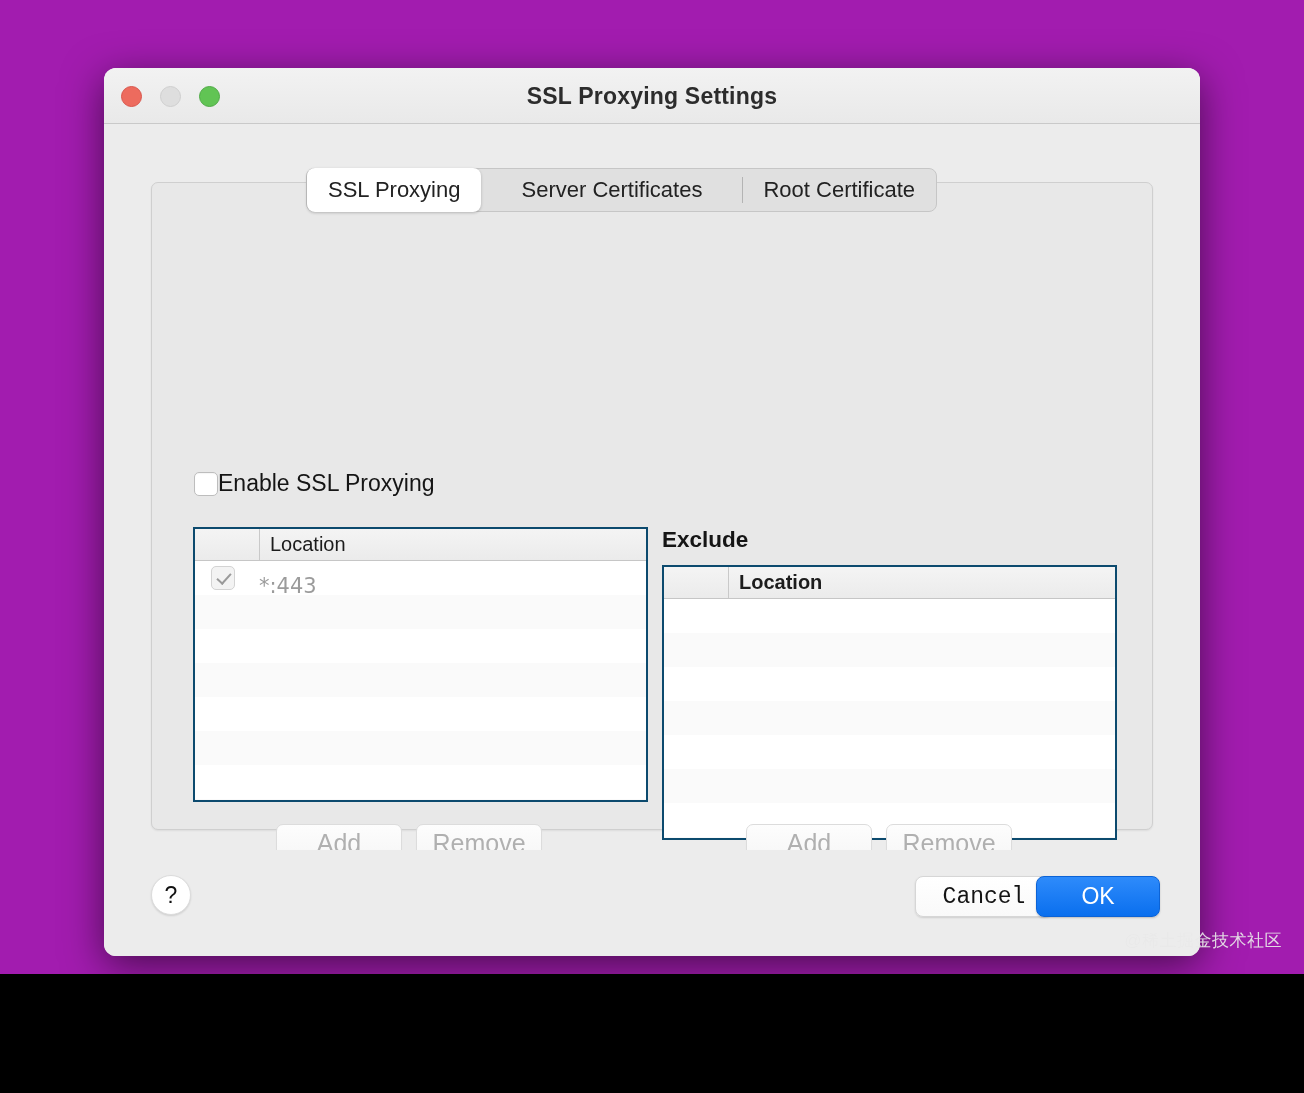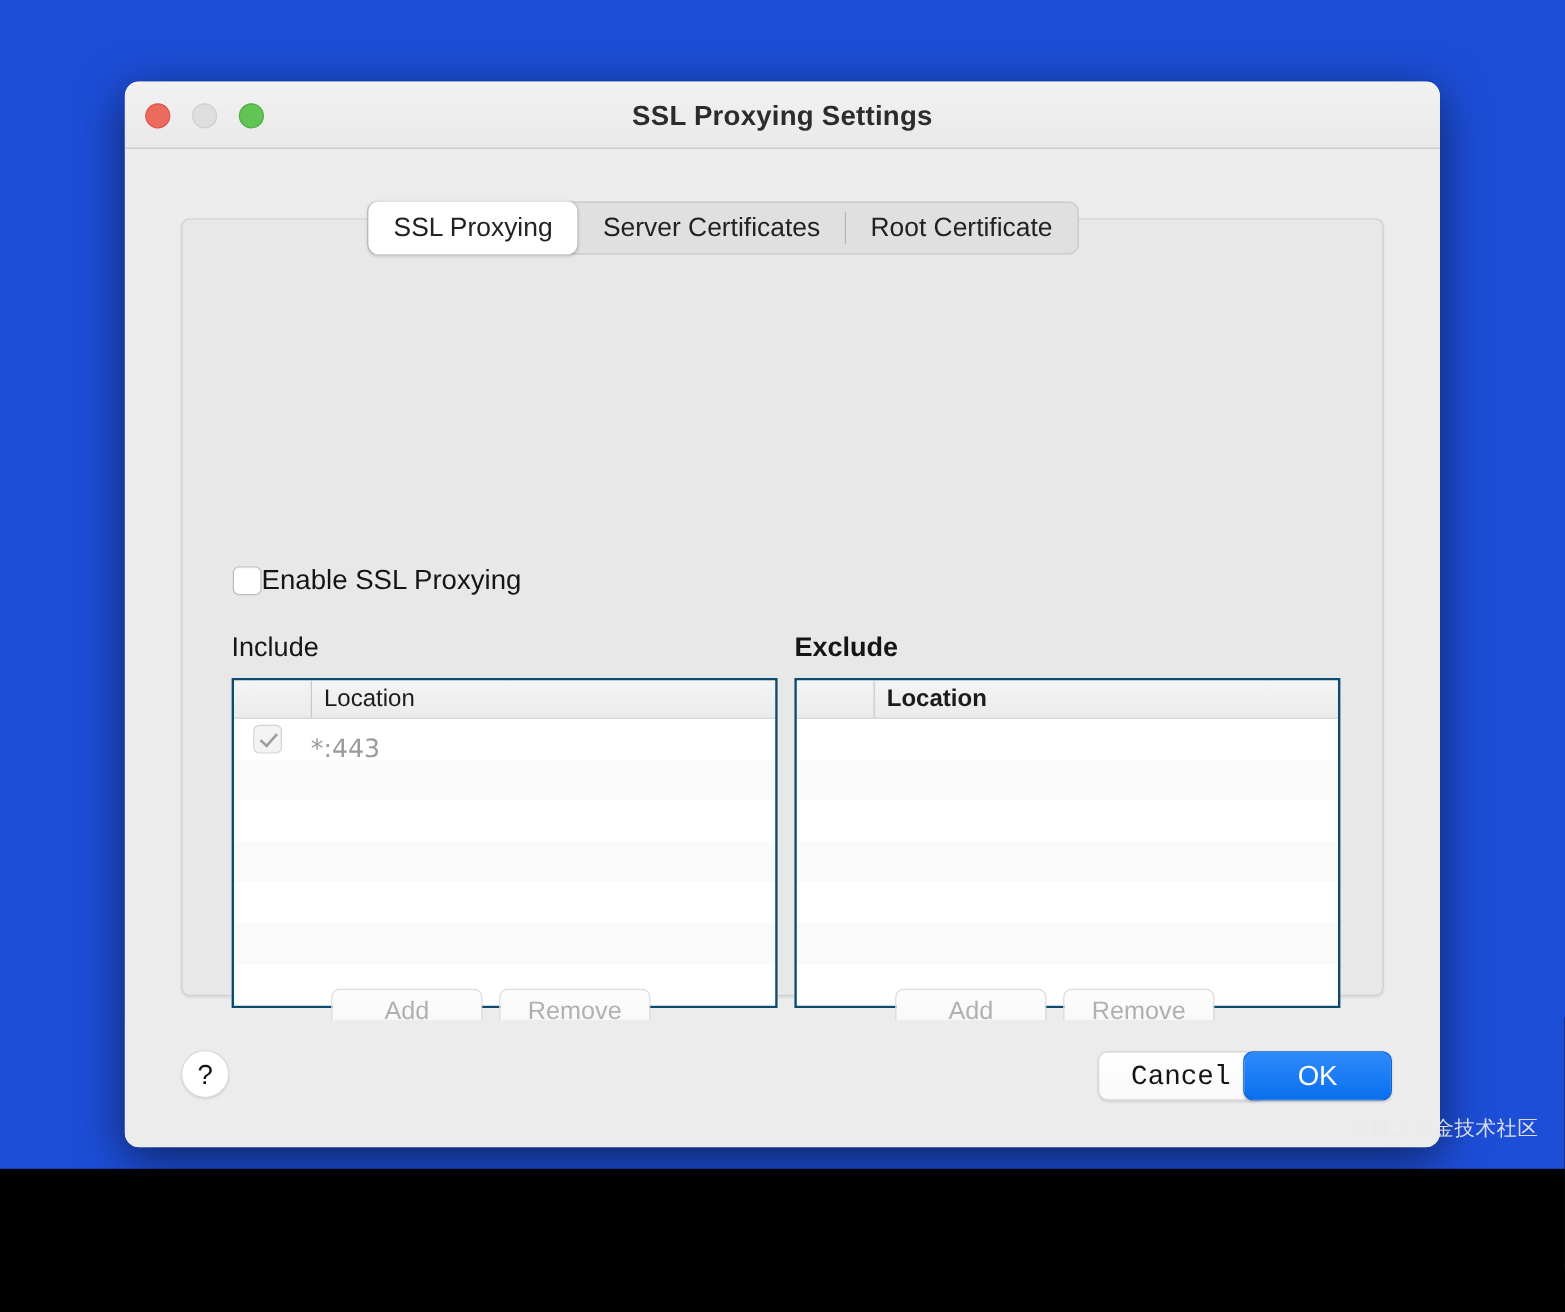--- a/index.html
+++ b/index.html
@@ -7,21 +7,21 @@
     width: 1304px;
     height: 1093px;
     background: #000000;
     font-family: "Liberation Sans", sans-serif;
     overflow: hidden;
   }
   #screen {
     position: relative;
     width: 1304px;
     height: 974px;
-    background: #1d4ed8;
+    background: #a21caf;
   }
 
   
   #window {
     position: absolute;
     left: 104px;
     top: 68px;
     width: 1096px;
     height: 888px;
     background: #ececec;
@@ -66,20 +66,21 @@
     left: 202px;
     top: 100px;
     display: flex;
     align-items: center;
     height: 44px;
     background: #e0e0e0;
     border: 1px solid #c6c6c6;
     border-radius: 8px;
     padding: 0;
     z-index: 5;
+    gap: 19px;
   }
   .tab {
     position: relative;
     height: 44px;
     display: flex;
     align-items: center;
     padding: 0 21px;
     font-size: 22px;
     color: #222;
     white-space: nowrap;
@@ -239,21 +240,21 @@
 
   .sbtn {
     width: 126px;
     height: 38px;
     border-radius: 7px;
     background: linear-gradient(to bottom, #fdfdfd, #f6f6f6);
     border: 1px solid #dcdcdc;
     display: flex;
     align-items: center;
     justify-content: center;
-    font-size: 21px;
+    font-size: 25px;
     color: #b0b0b0;
     box-shadow: 0 1px 1px rgba(0,0,0,0.05);
   }
 
   
   #footer {
     position: absolute;
     left: 0;
     right: 0;
     bottom: 0;
@@ -351,21 +352,20 @@
 
     <div id="panel">
 
 
       <div id="enable-row">
         <div class="cbox"></div>
         <div id="enable-label">Enable SSL Proxying</div>
       </div>
 
       <div class="list-col" id="include-col">
-        <div class="list-caption">Include</div>
         <div class="list-box">
           <div class="list-head">
             <div class="head-cb-col"></div>
             <div class="head-loc">Location</div>
           </div>
           <div class="list-body">
             <div class="list-row">
               <div class="row-cb"></div>
               <div class="row-text">*:443</div>
             </div>

